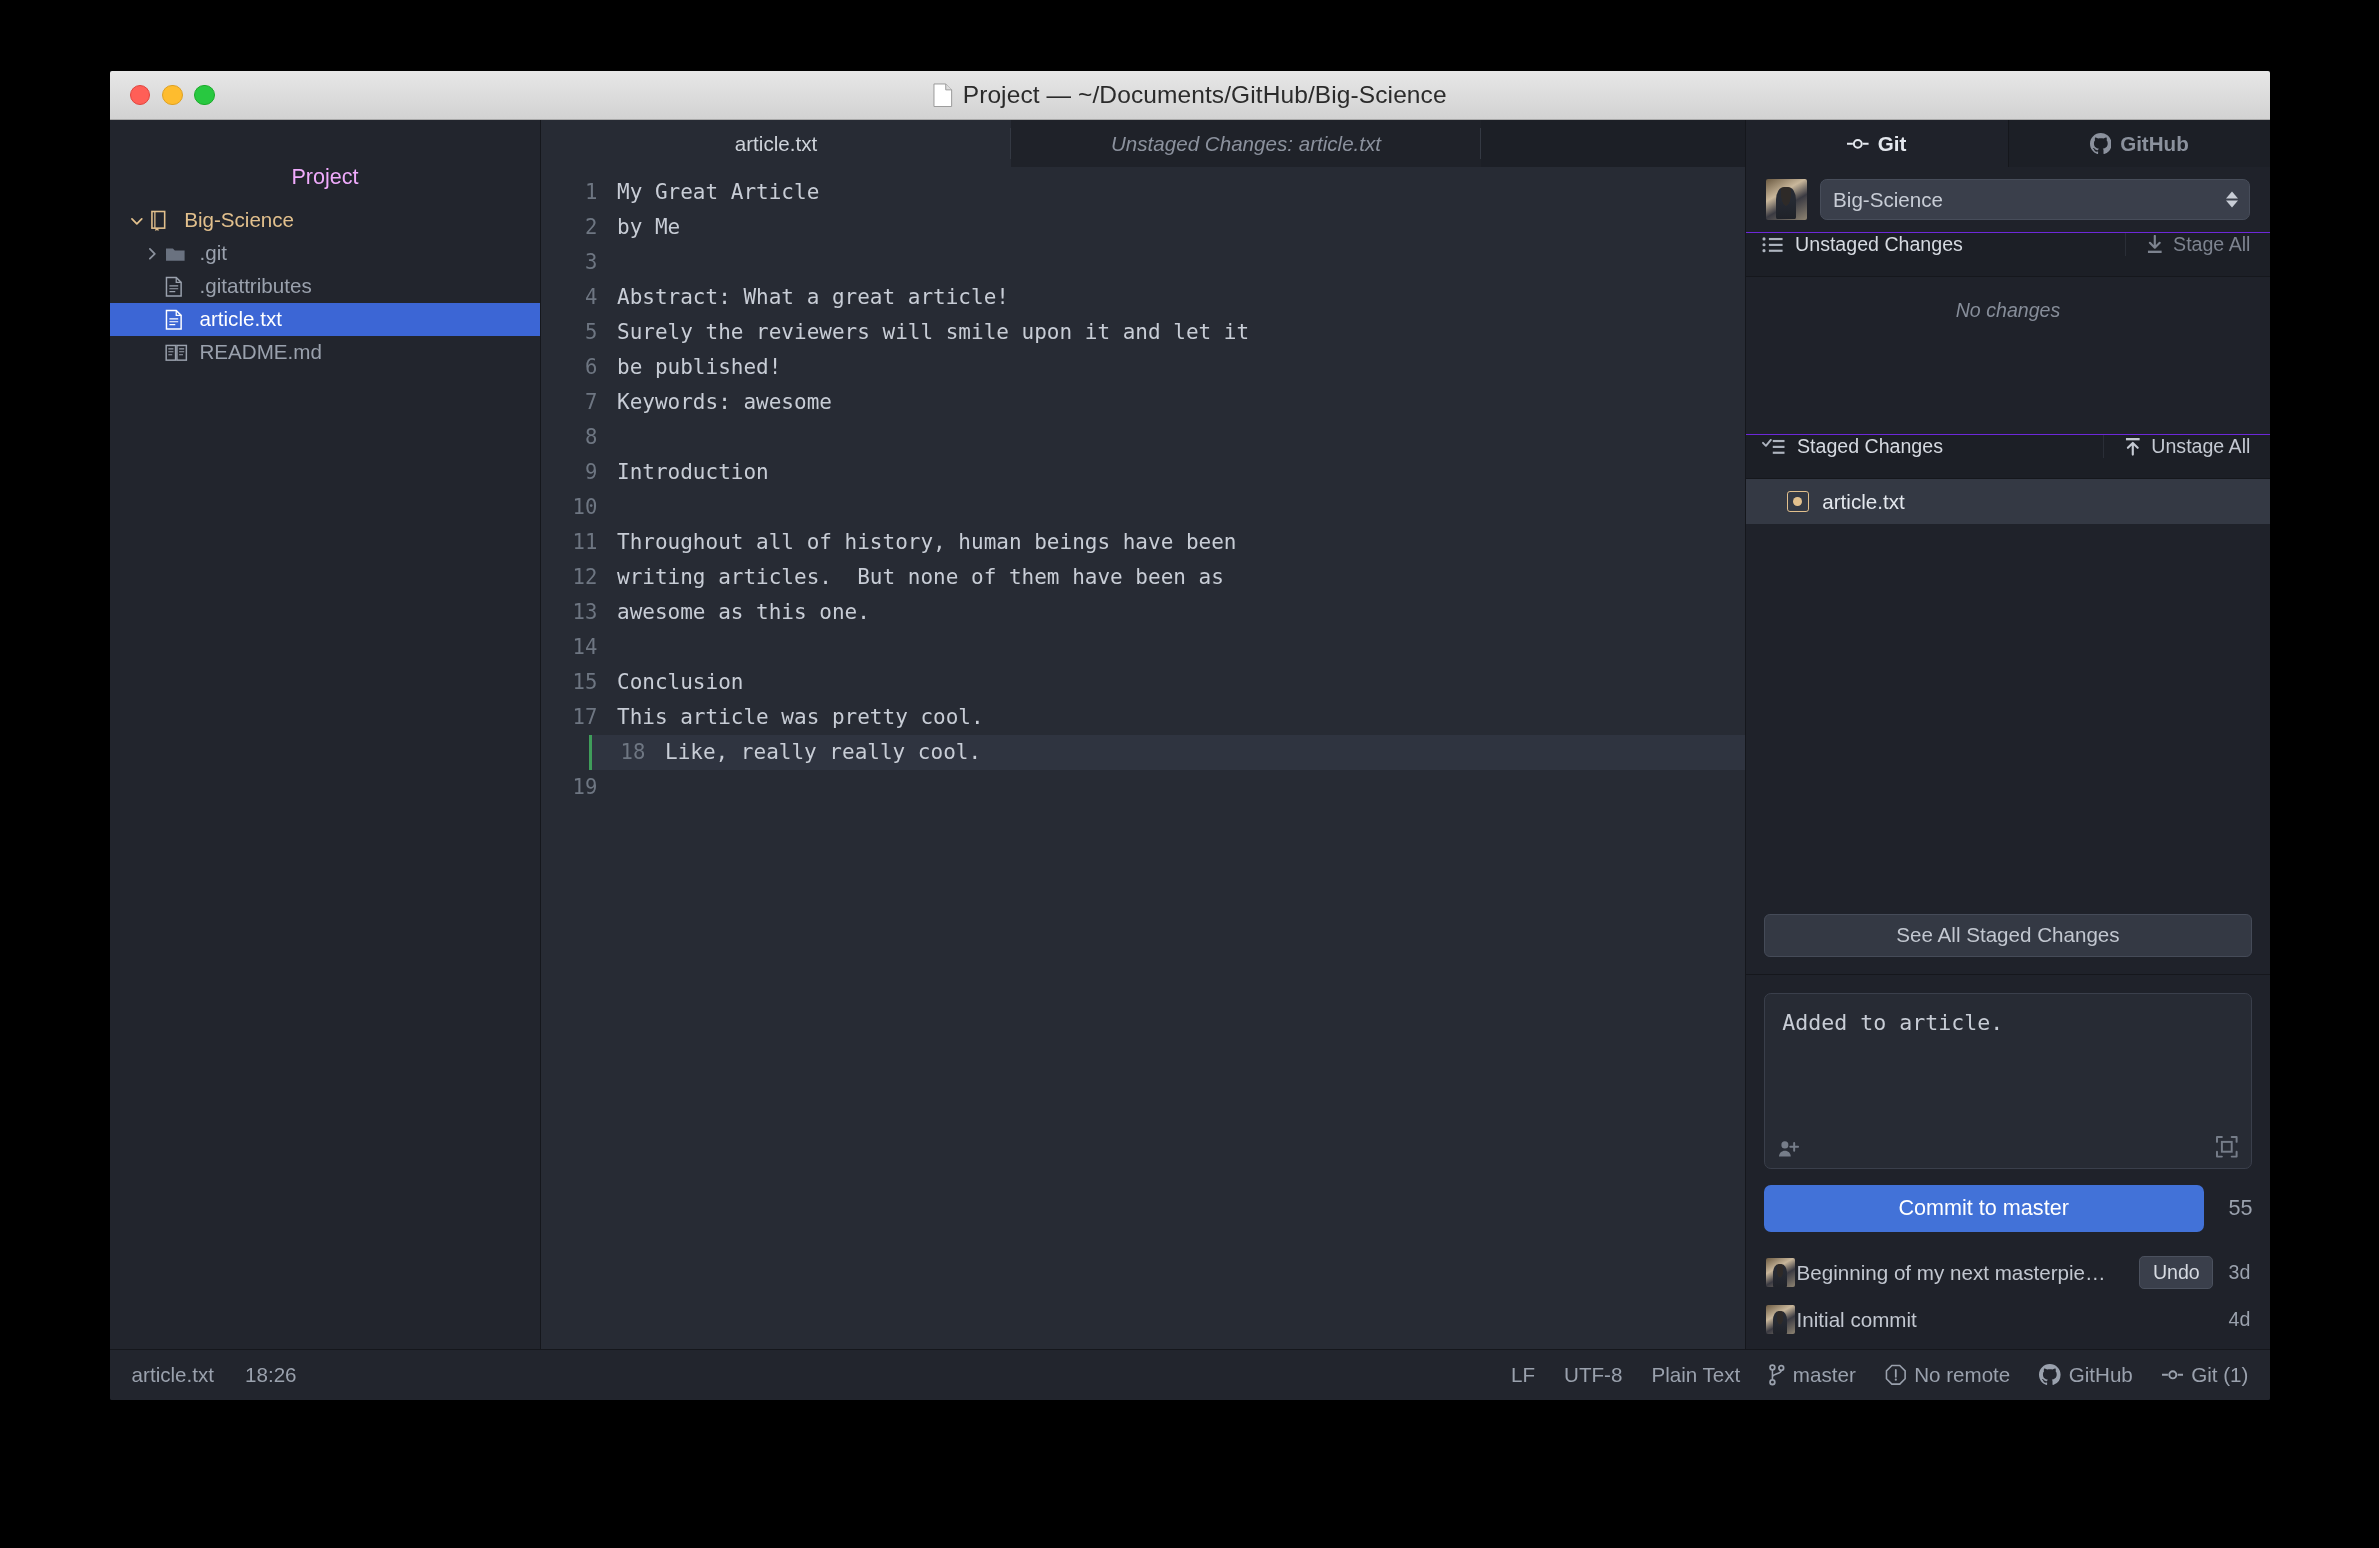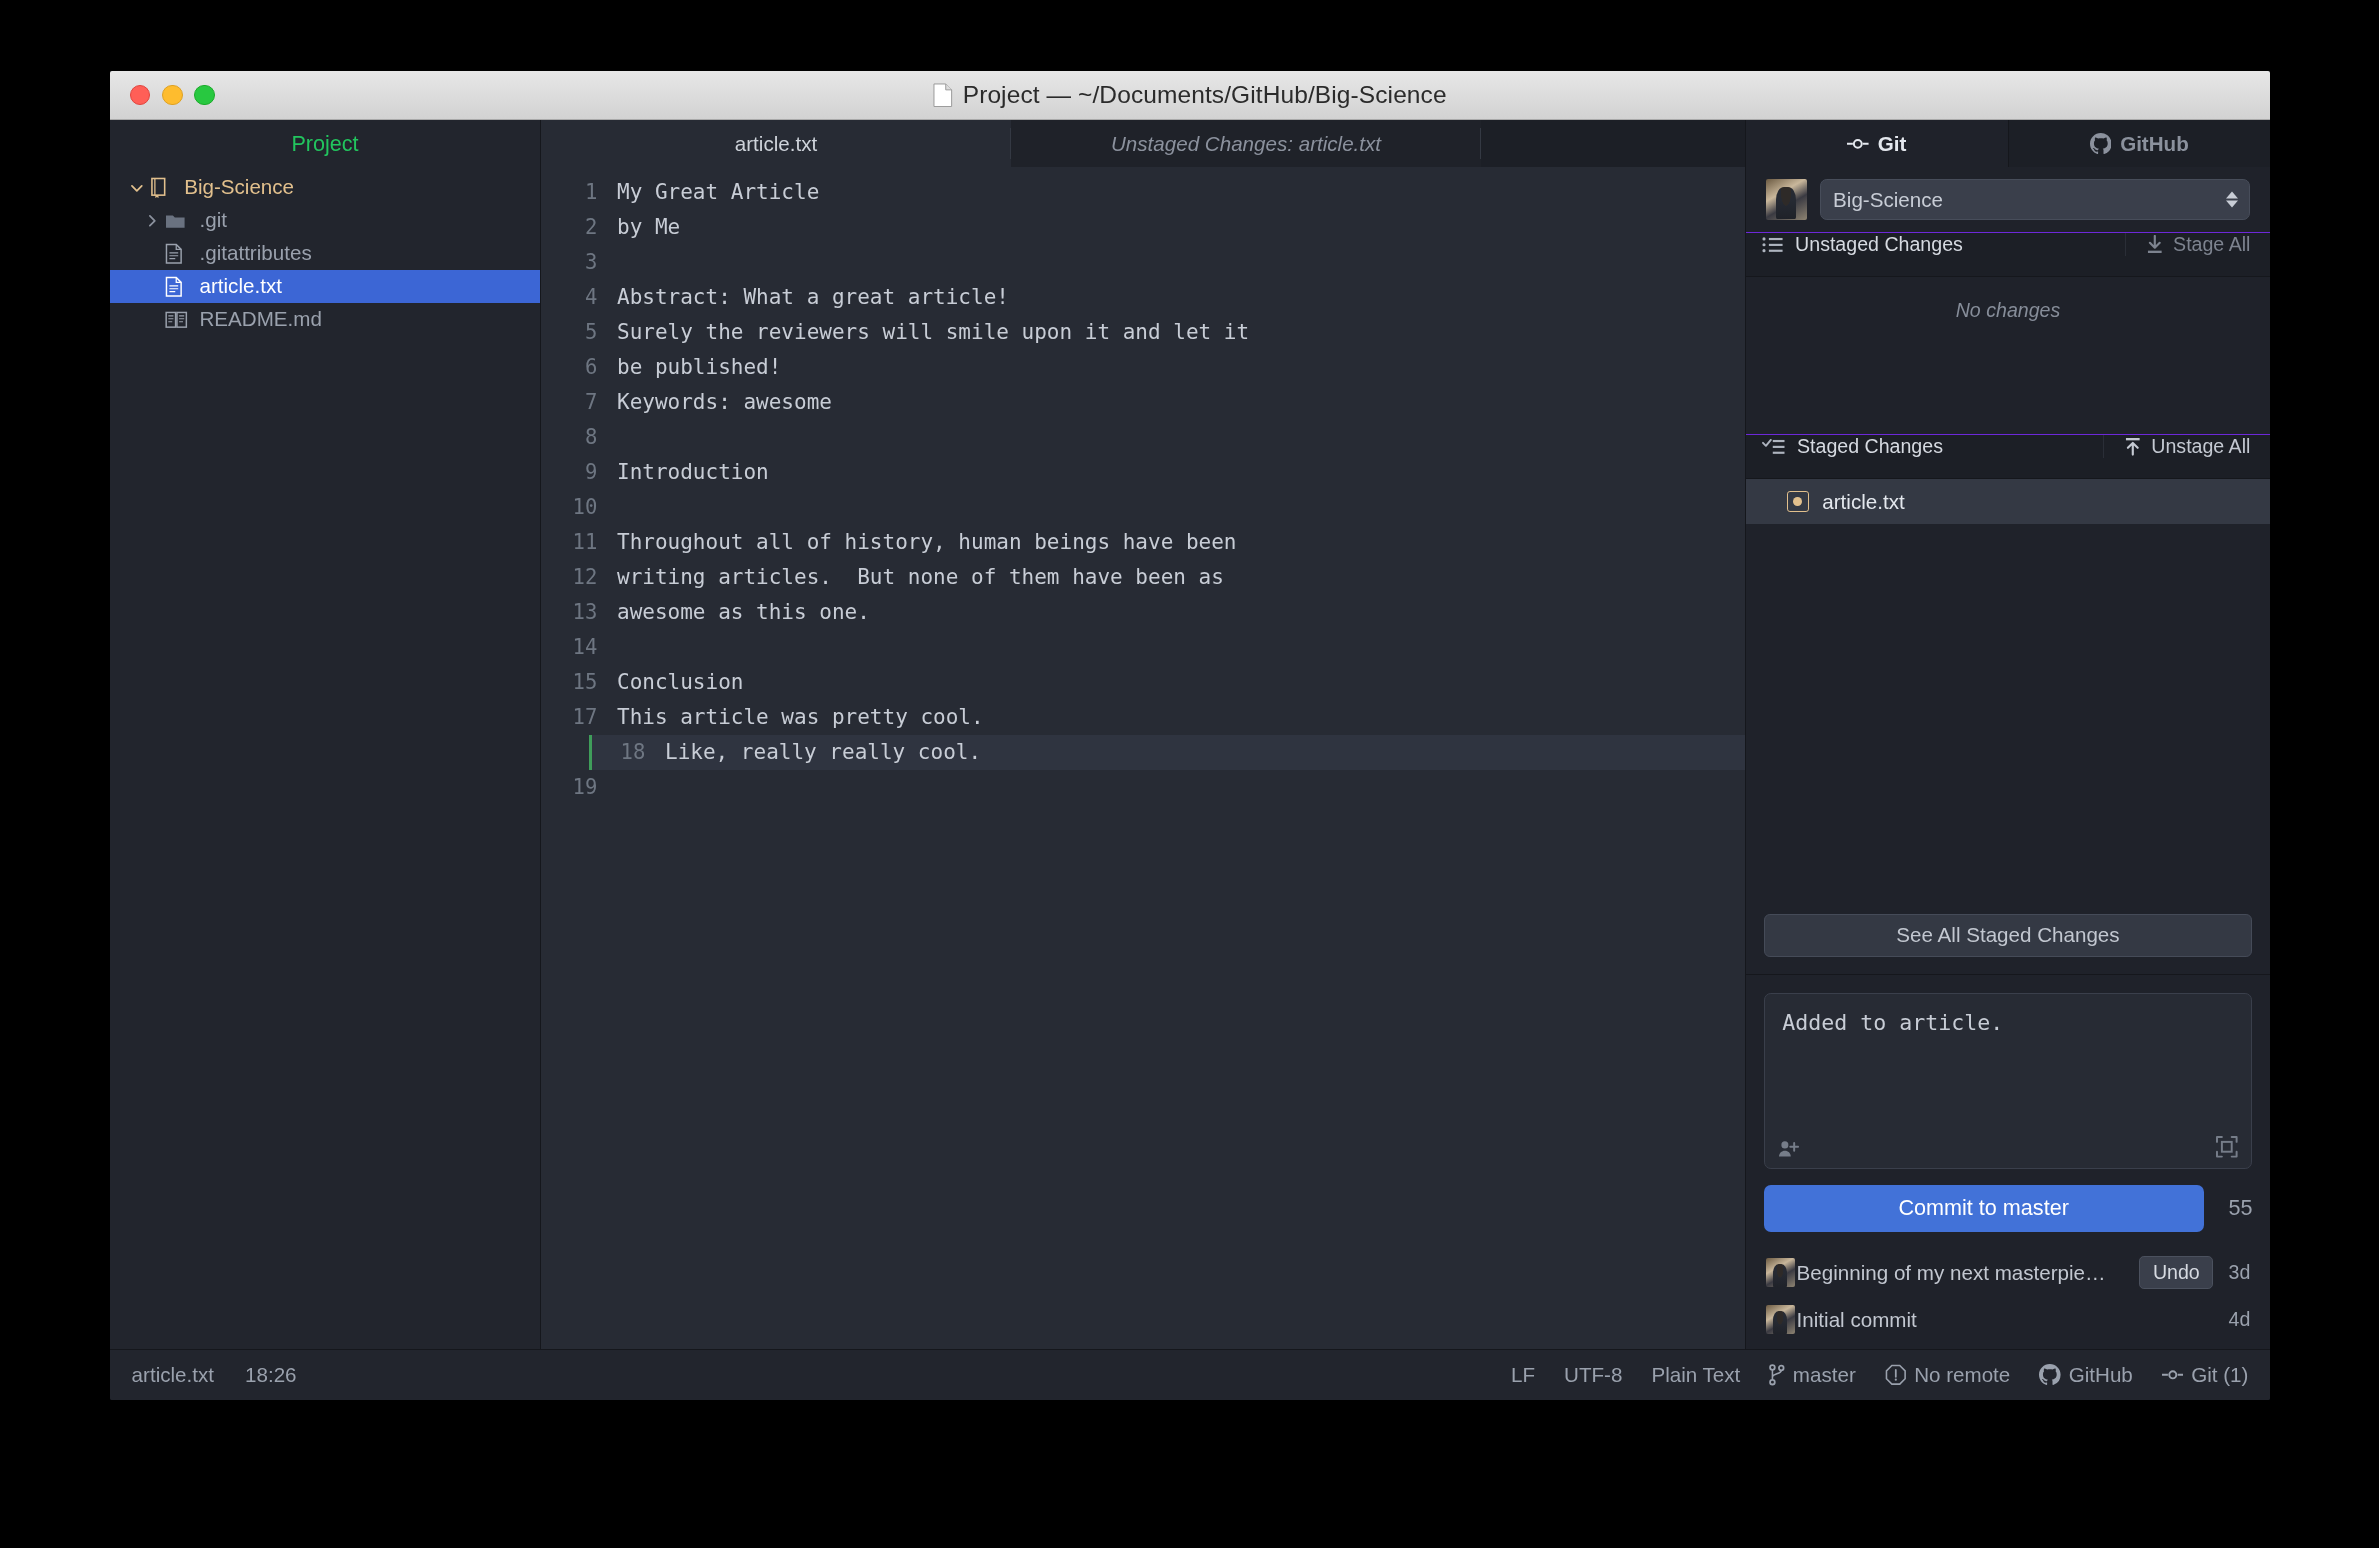--- a/index.html
+++ b/index.html
@@ -48,22 +48,23 @@
   
   #sidebar {
     width: 431px; flex: none;
     background: #22252d;
     border-right: 1px solid #15171c;
     display: flex; flex-direction: column;
   }
   #sidebar-head {
     height: 47px; flex: none;
     display: flex; align-items: center; justify-content: center;
-    color: #22c55e; font-size: 21.6px;
+    color: #f0abfc; font-size: 21.6px;
     background: #22252d;
+    margin-top: 33px;
   }
   #tree { padding-top: 3.9px; font-size: 20.6px; }
   .tree-row {
     height: 33px; display: flex; align-items: center;
     color: #9aa1ad; white-space: nowrap;
   }
   .tree-row.root { color: #e2c08d; padding-left: 13.7px; }
   .tree-row.child { padding-left: 29px; }
   .tree-row.selected { background: #3c66d5; color: #ffffff; }
   .tw { width: 25.5px; display: flex; align-items: center; justify-content: center; flex: none; }

